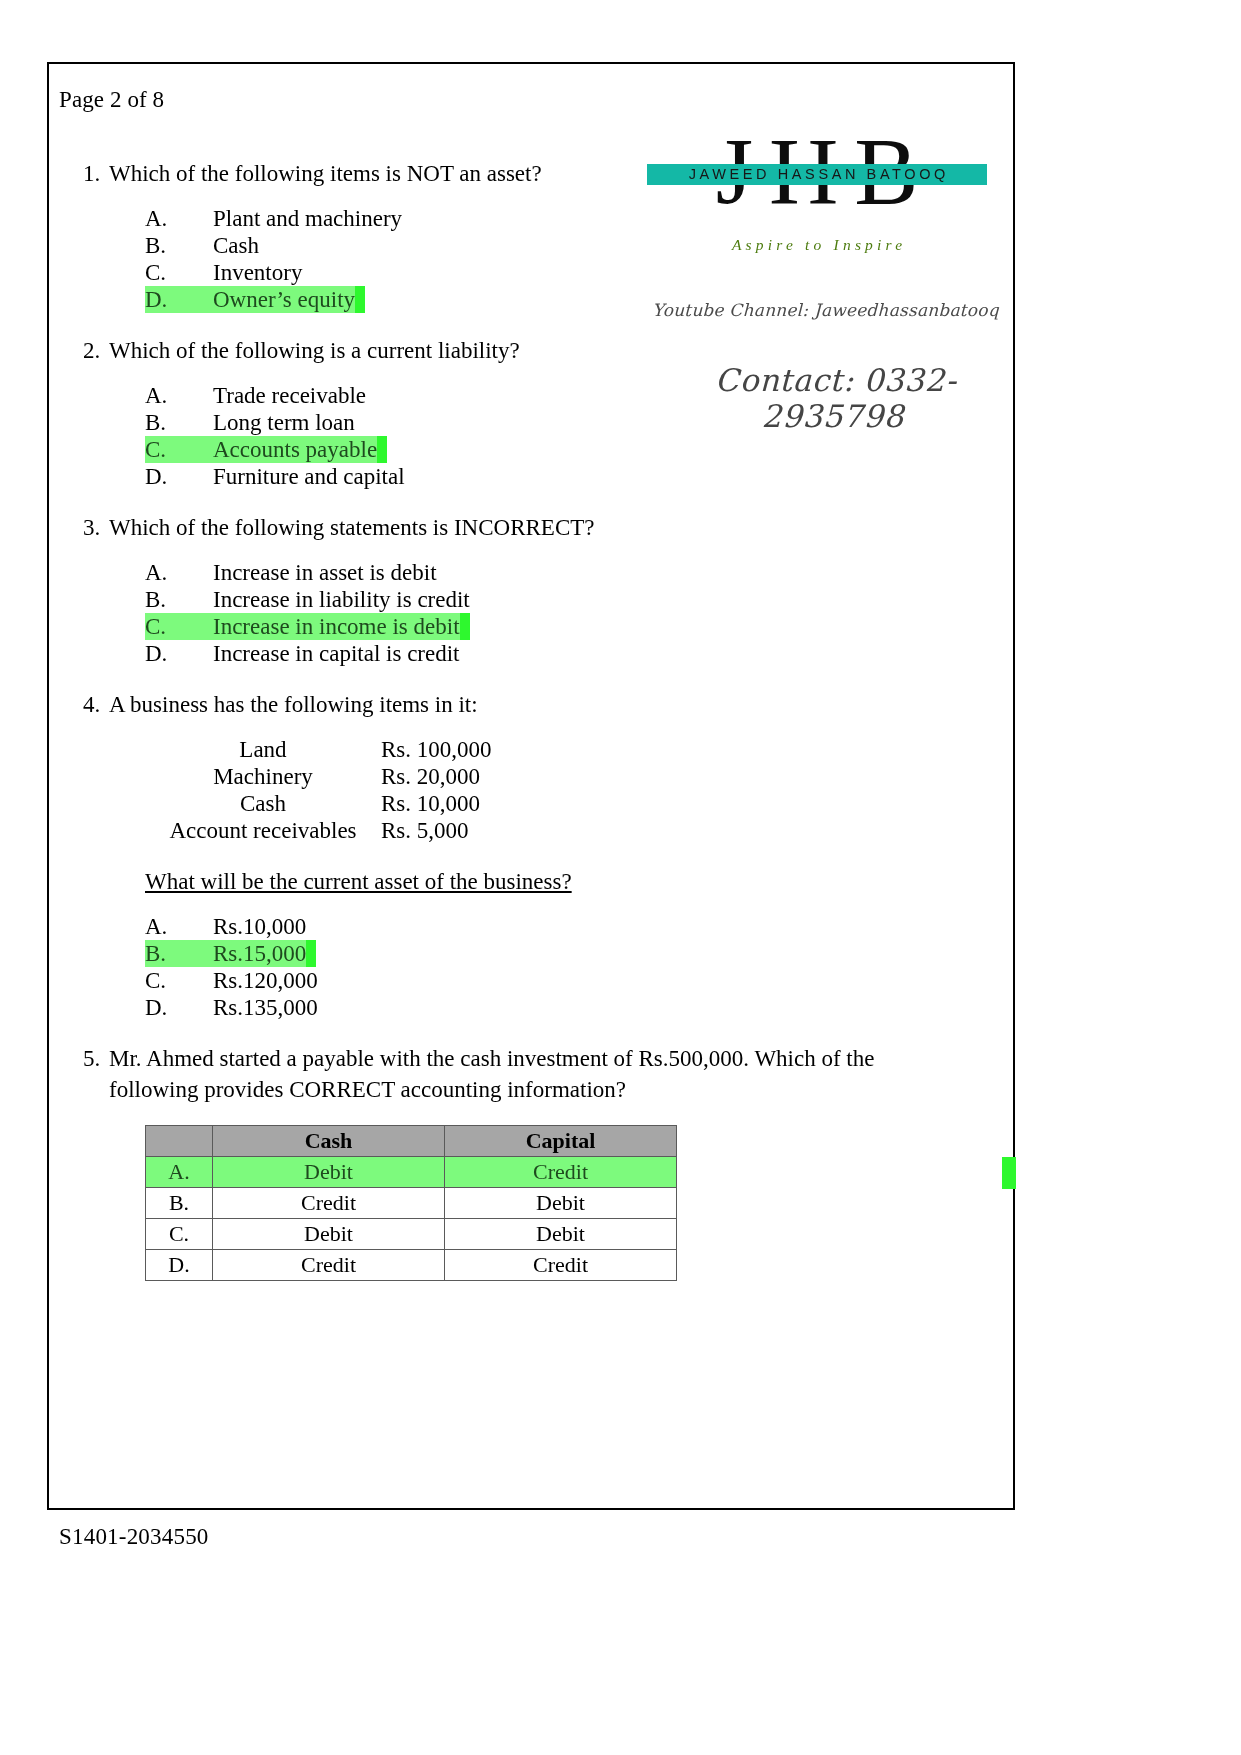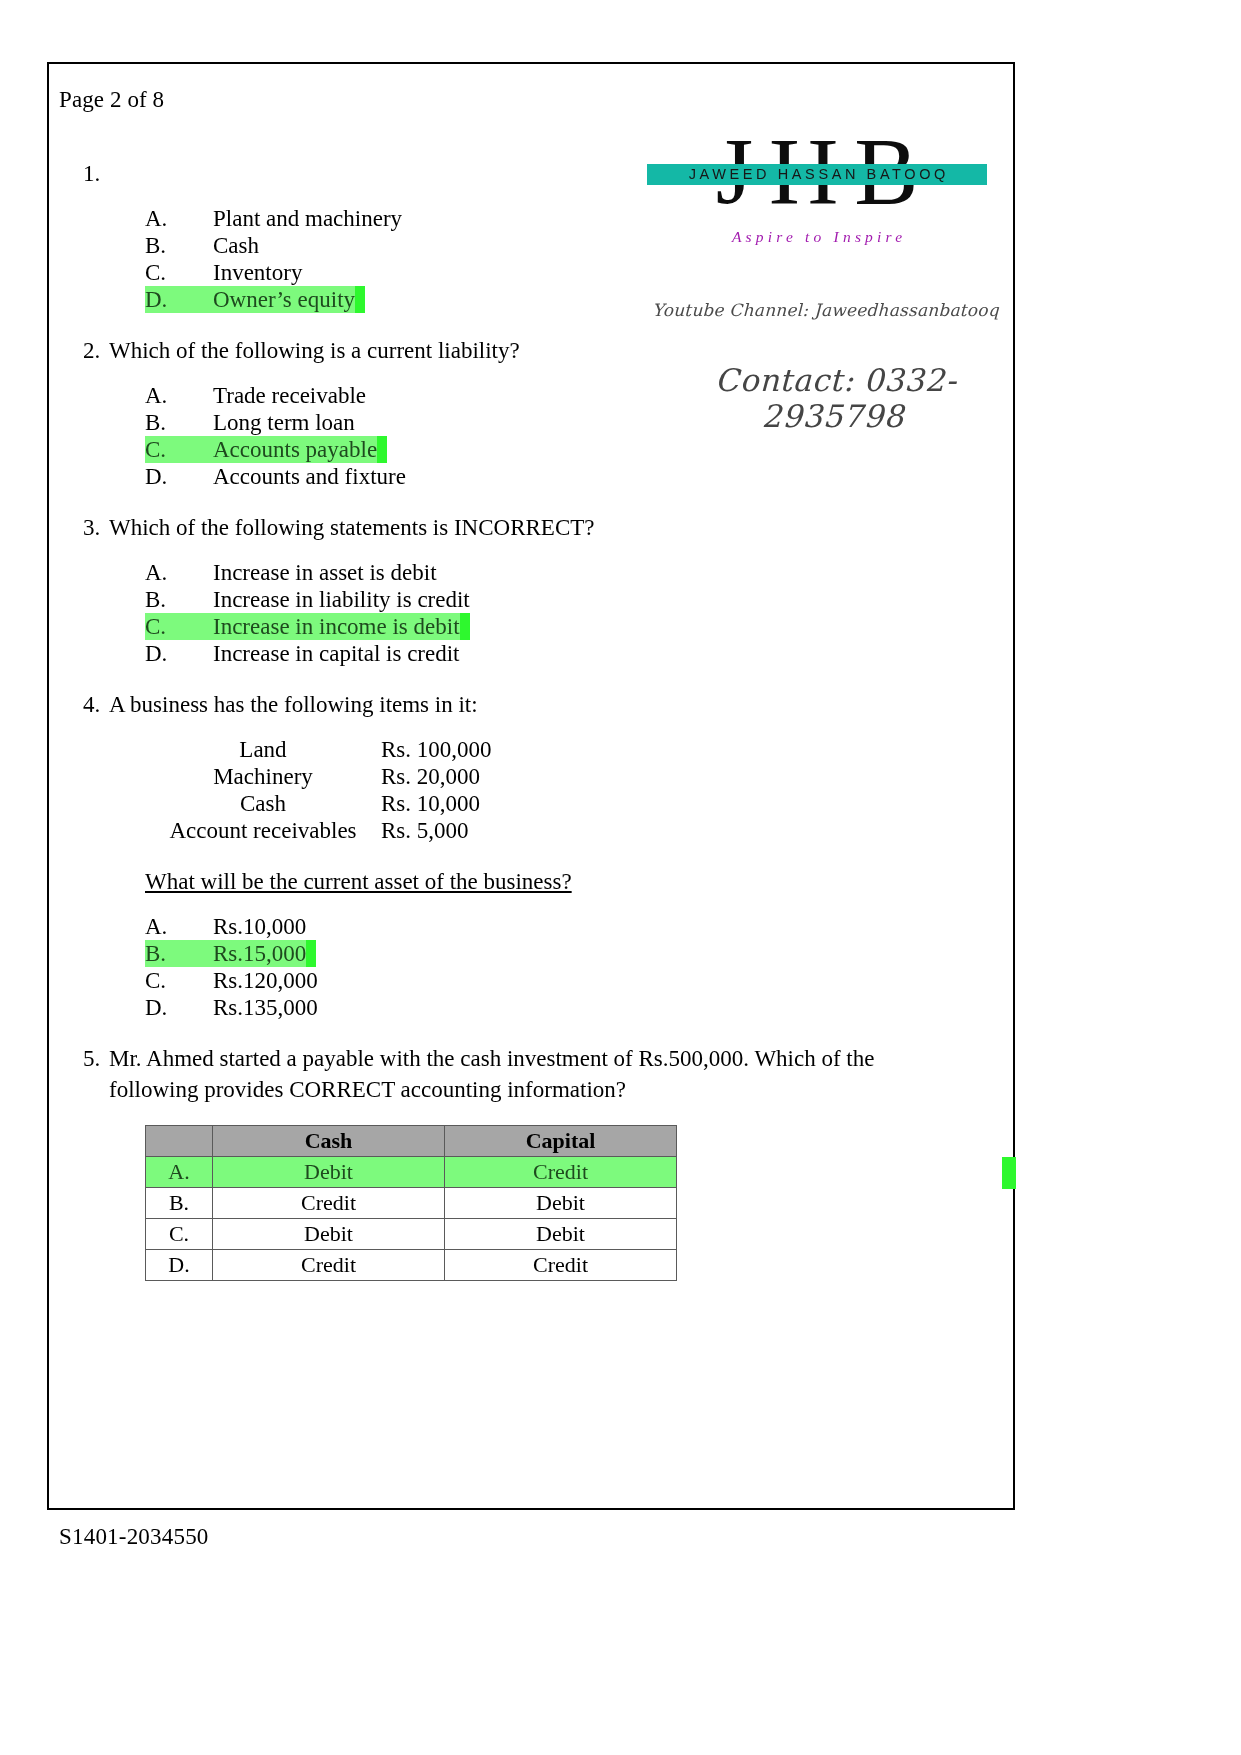--- a/index.html
+++ b/index.html
@@ -78,26 +78,27 @@
     width: 100%;
     font-family: "Liberation Sans", "DejaVu Sans", sans-serif;
     font-size: 14.5px;
     letter-spacing: 3.6px;
     text-indent: 3.6px;
     color: #171717;
     background: #14b8a6;
     padding: 2px 0 3px 0;
   }
   .logo-tagline {
+    margin-top: 8px;
     font-family: "Liberation Serif", "DejaVu Serif", serif;
     font-style: italic;
     font-size: 15.5px;
     letter-spacing: 4.2px;
     text-indent: 4.2px;
-    color: #a21caf;
+    color: #4d7c0f;
   }
   .youtube-line {
     position: absolute;
     left: 600px;
     top: 238px;
     width: 360px;
     text-align: center;
     font-family: "DejaVu Serif", "Liberation Serif", serif;
     font-style: italic;
     font-size: 17px;
@@ -261,20 +262,21 @@
     </div>
 
     <div class="youtube-line">Youtube Channel: Jaweedhassanbatooq</div>
     <div class="contact-line">Contact: 0332-2935798</div>
 
     <div class="questions">
 
       <div class="question">
         <div class="q-head">
           <div class="q-num">1.</div>
+          <div class="q-text">Which of the following items is NOT an asset?</div>
         </div>
         <div class="options">
           <div class="option">
             <span class="opt-letter">A.</span>
             <span class="opt-text">Plant and machinery</span>
           </div>
           <div class="option">
             <span class="opt-letter">B.</span>
             <span class="opt-text">Cash</span>
           </div>
@@ -302,21 +304,21 @@
           <div class="option">
             <span class="opt-letter">B.</span>
             <span class="opt-text">Long term loan</span>
           </div>
           <div class="option hl">
             <span class="opt-letter">C.</span>
             <span class="opt-text">Accounts payable</span>
           </div>
           <div class="option">
             <span class="opt-letter">D.</span>
-            <span class="opt-text">Accounts and fixture</span>
+            <span class="opt-text">Furniture and capital</span>
           </div>
         </div>
       </div>
 
       <div class="question">
         <div class="q-head">
           <div class="q-num">3.</div>
           <div class="q-text">Which of the following statements is INCORRECT?</div>
         </div>
         <div class="options">

